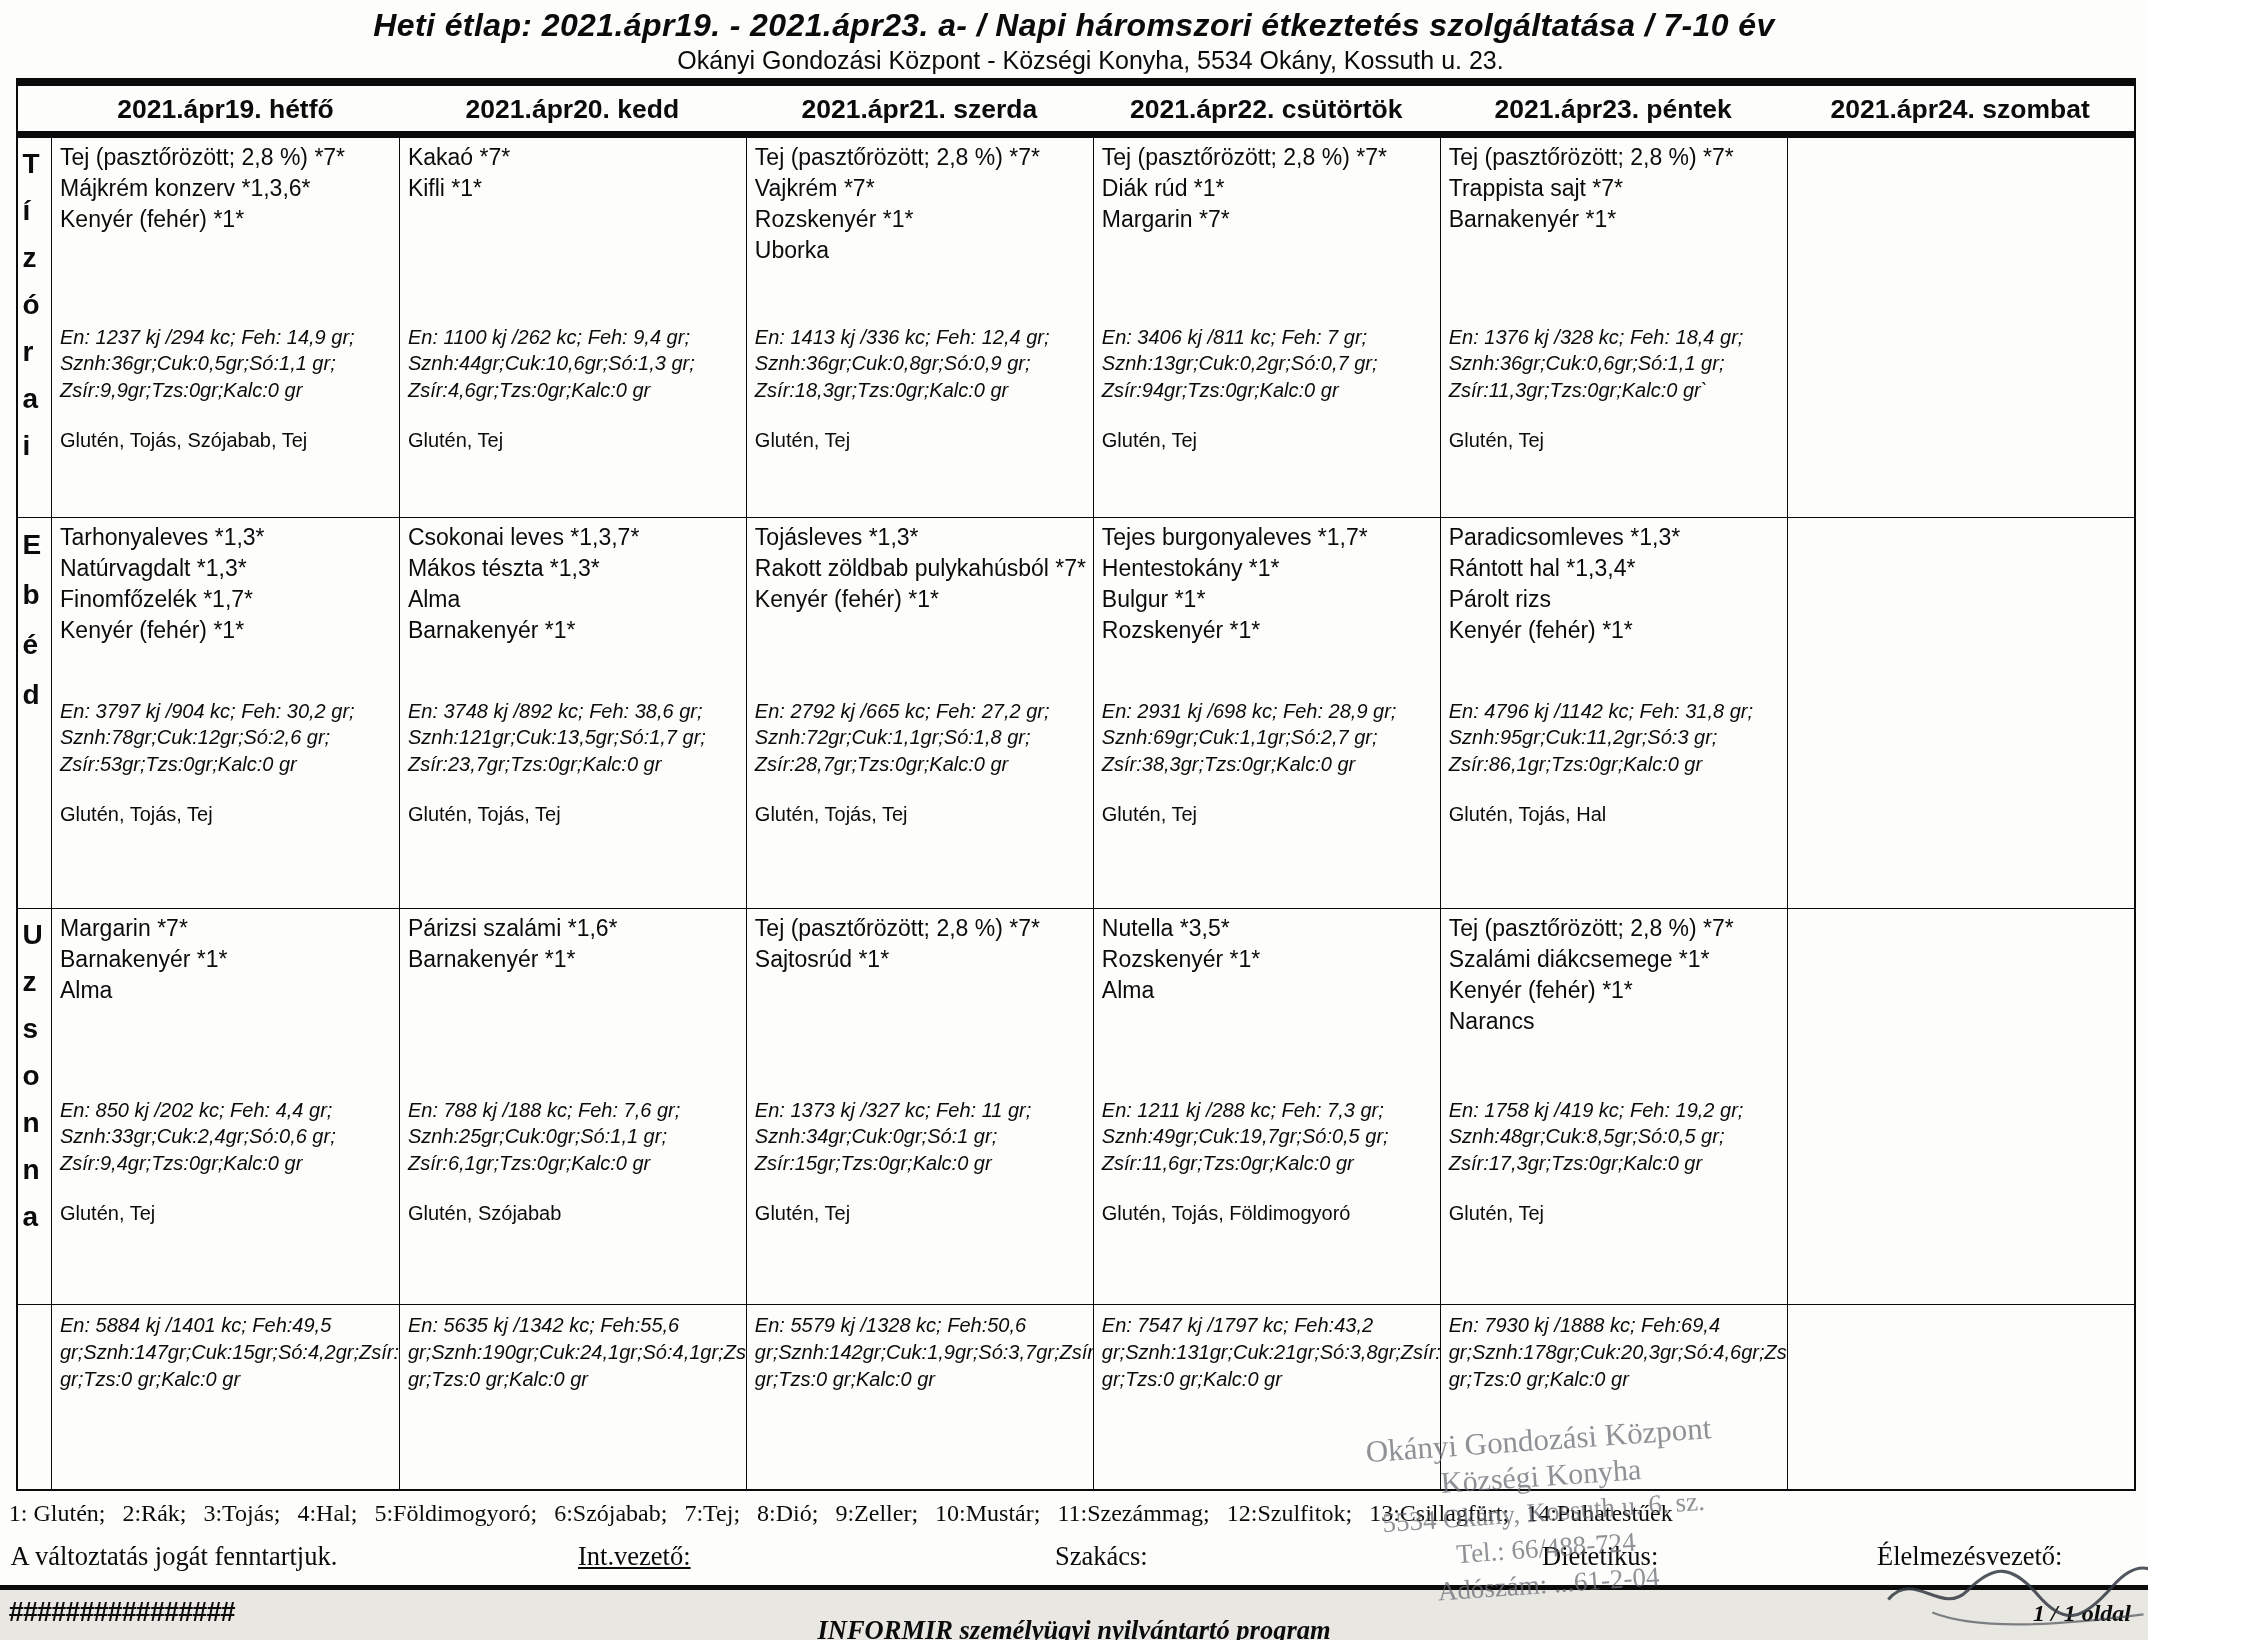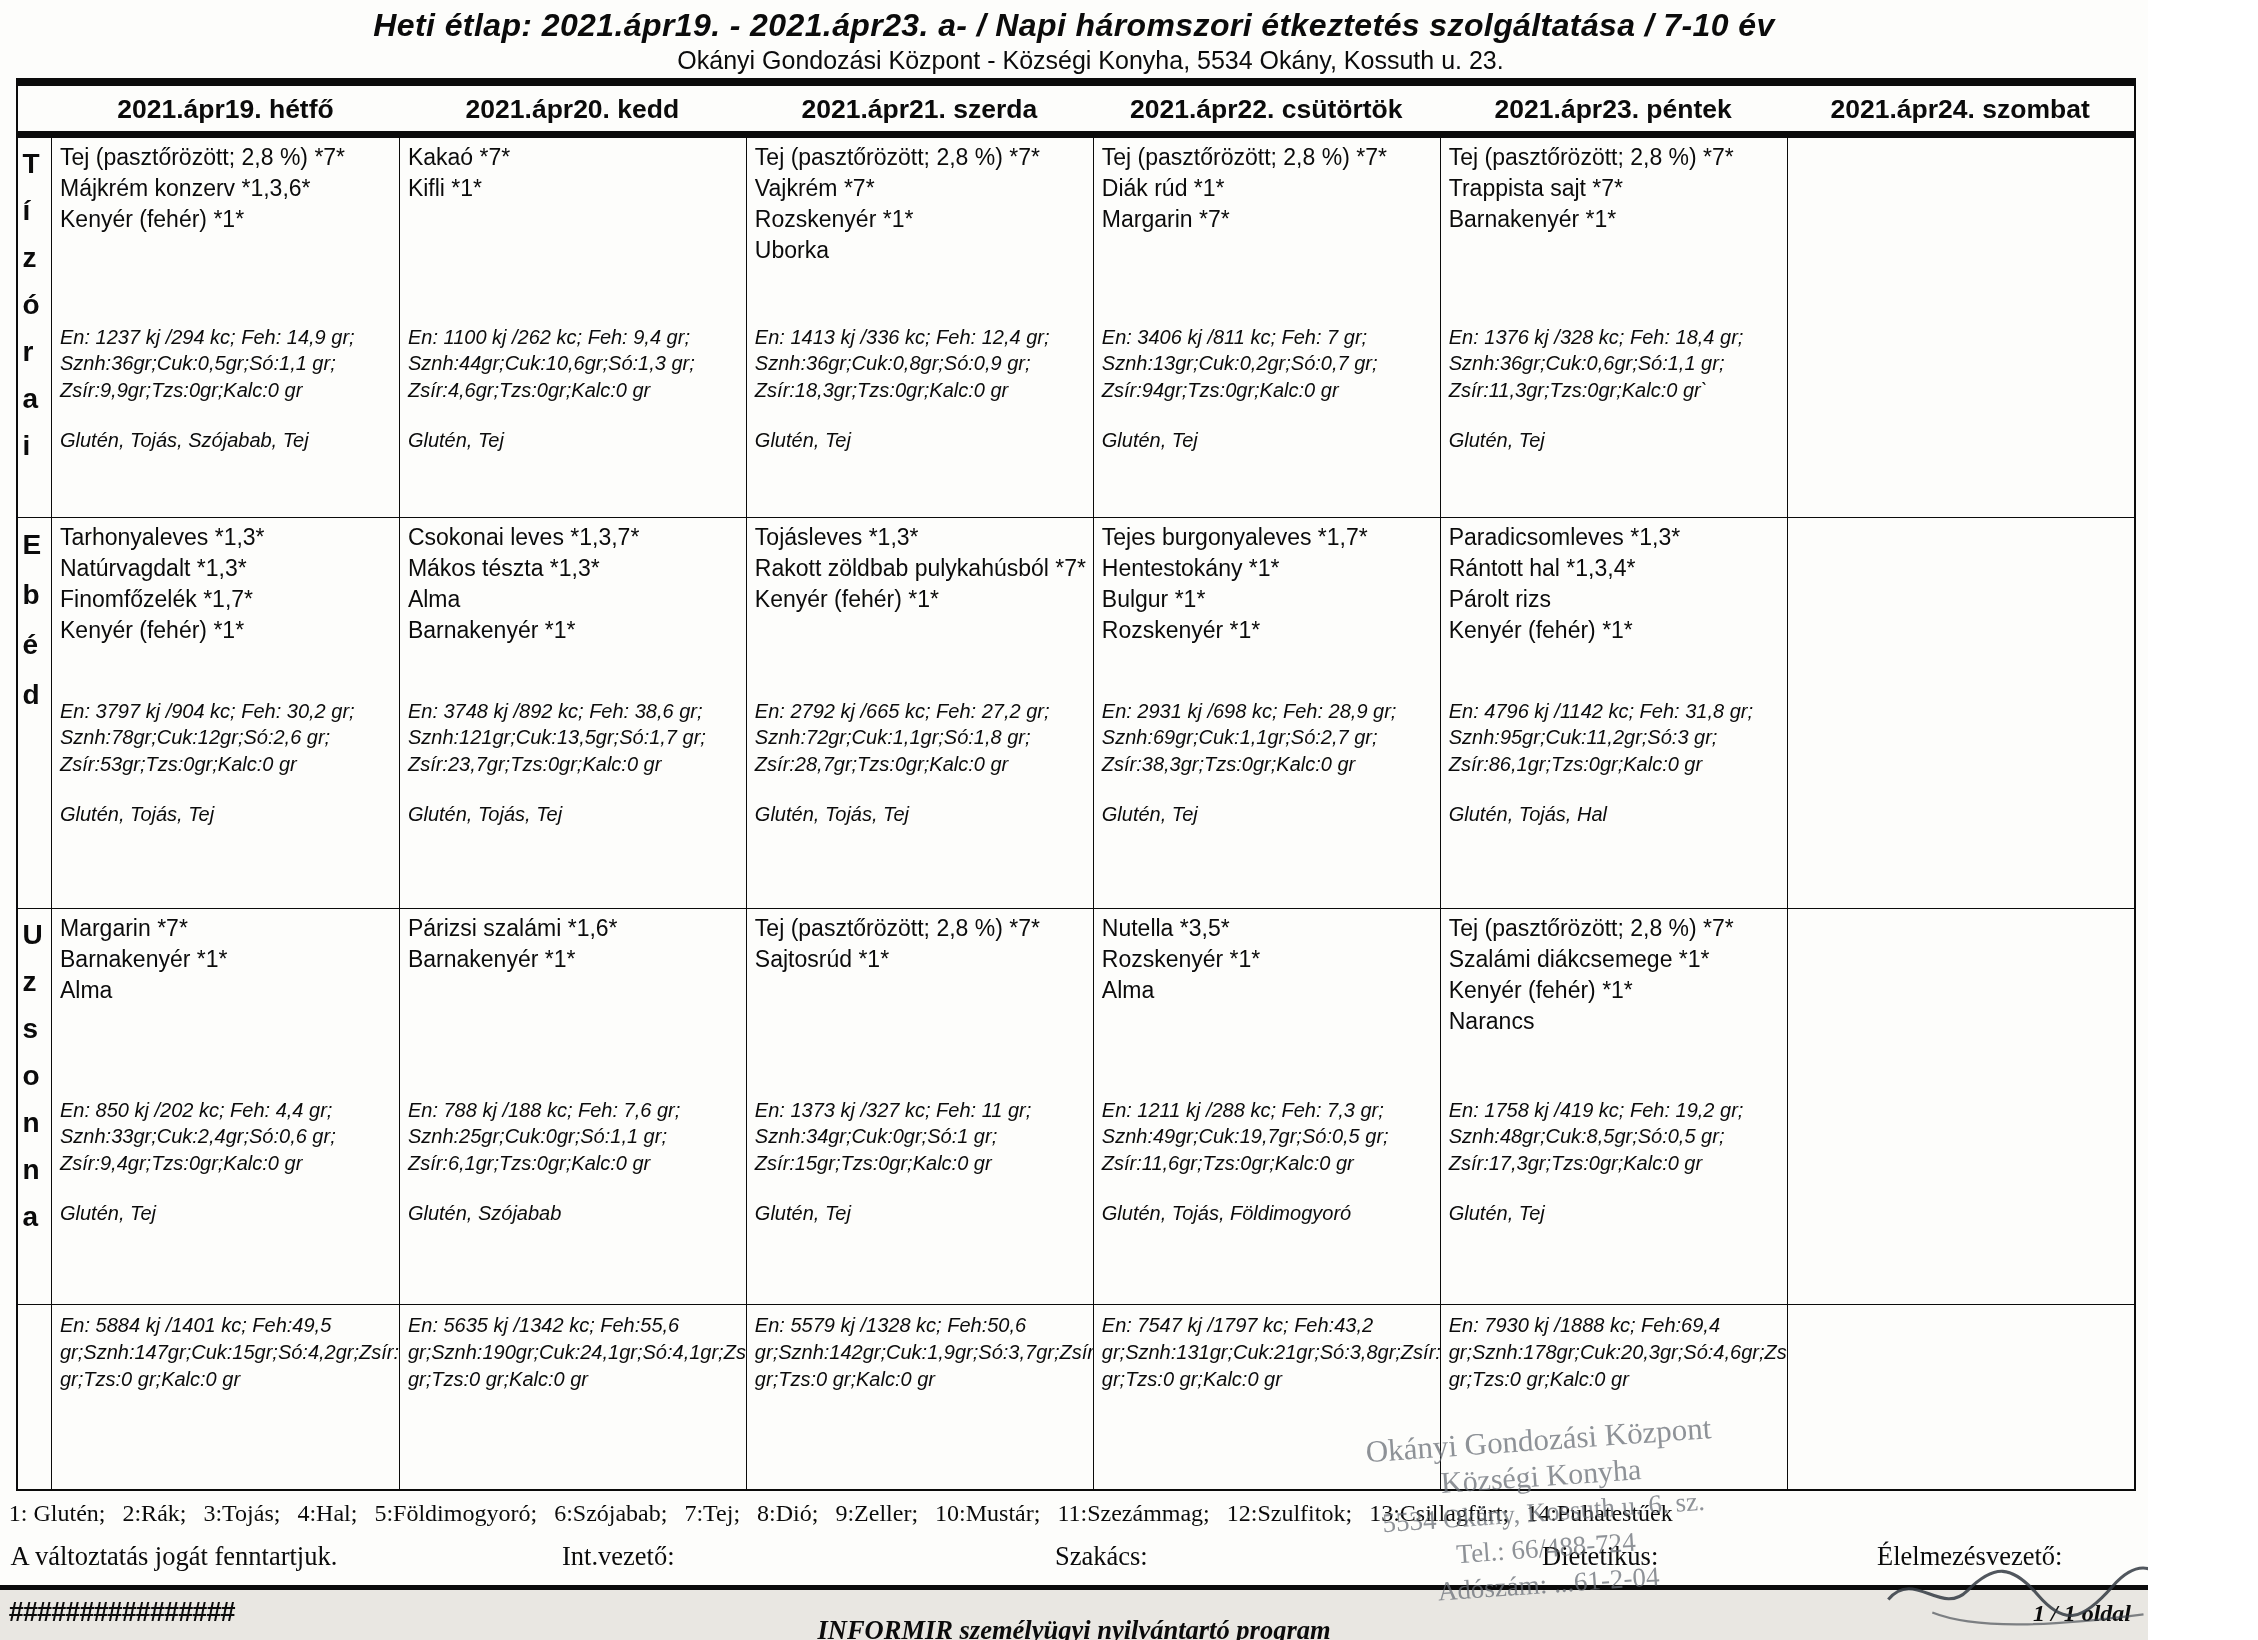--- a/index.html
+++ b/index.html
@@ -21,32 +21,32 @@
   .meal-cell{border-left:1.8px solid #0b0b0b;padding:3.5px 3.5px 5.3px 8px;overflow:hidden;}
   .grid-row > .meal-cell:nth-child(2){border-left:none;}
   .row-tizorai{height:379px;}
   .row-ebed{height:390px;}
   .row-uzsonna{height:395px;}
   .dish{font-weight:normal;font-size:23px;line-height:31px;white-space:nowrap;}
   .row-tizorai .dishes{height:182px;}
   .row-ebed .dishes{height:176px;}
   .row-uzsonna .dishes{height:184px;}
   .nutrition{font-style:italic;font-size:20px;line-height:26.5px;white-space:nowrap;}
-  .allergens{font-style:italic;font-size:20px;margin-top:25.6px;}
+  .allergens{font-size:20px;margin-top:25.6px;}
   .totals-row{border-top:1.8px solid #0b0b0b;height:184px;}
   .total-cell{border-left:1.8px solid #0b0b0b;padding:7px 5.3px 3.5px 8px;font-style:italic;font-size:20px;line-height:27px;overflow:hidden;}
   .totals-row > .total-cell:nth-child(2){border-left:none;}
   .totals-row .label-cell{line-height:35px;}
   
   .legend-row{margin:8.8px 12.4px 0 8.8px;font-family:"Liberation Serif",serif;font-size:24px;white-space:nowrap;}
   .legend-item{display:inline-block;margin-right:17px;}
   .sig-row{position:relative;height:41px;margin-top:14px;font-family:"Liberation Serif",serif;font-size:26.5px;}
   .sig-row span{position:absolute;top:0;}
   .rights-note{left:10.6px;}
-  .sig-1{left:562px;}
+  .sig-1{left:578px;text-decoration:underline;}
   .sig-2{left:1055px;}
   .sig-3{left:1542px;}
   .sig-4{left:1877px;}
   .heavy-rule{height:4.4px;background:#0b0b0b;margin-top:3.5px;}
   .bottom-band{height:53px;background:#e9e7e2;position:relative;}
   .hashes{position:absolute;left:8.8px;top:7px;font-weight:bold;font-size:27px;letter-spacing:-0.9px;font-family:"Liberation Sans",sans-serif;}
   .program-note{position:absolute;left:0;right:0;top:8.8px;text-align:center;
                 font-family:"Liberation Serif",serif;font-style:italic;font-weight:bold;font-size:26.5px;margin-top:16px;}
   .page-indicator{position:absolute;right:17px;top:10.6px;font-family:"Liberation Serif",serif;font-style:italic;font-weight:bold;font-size:24px;}
   

